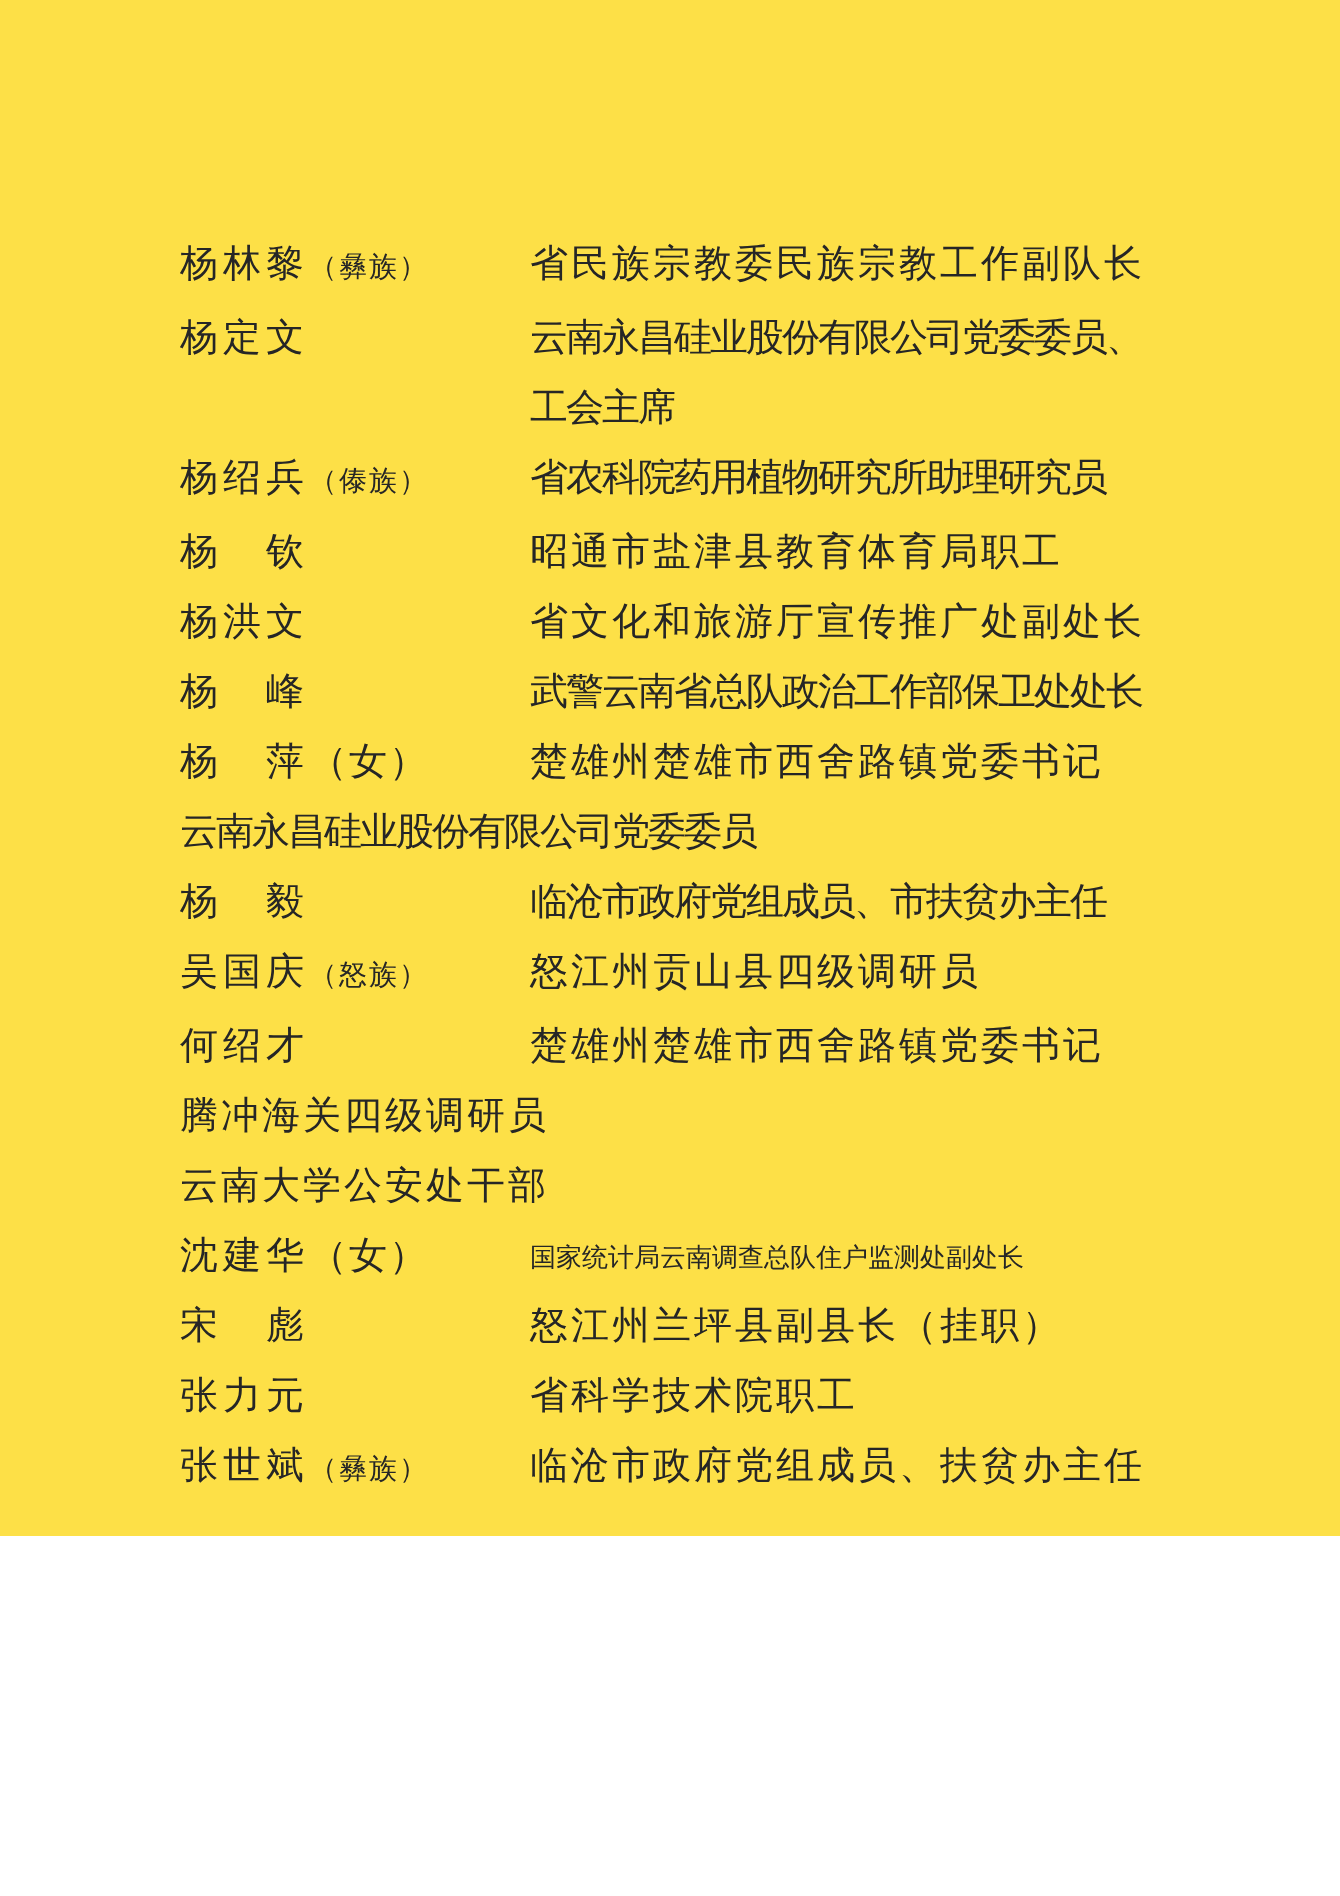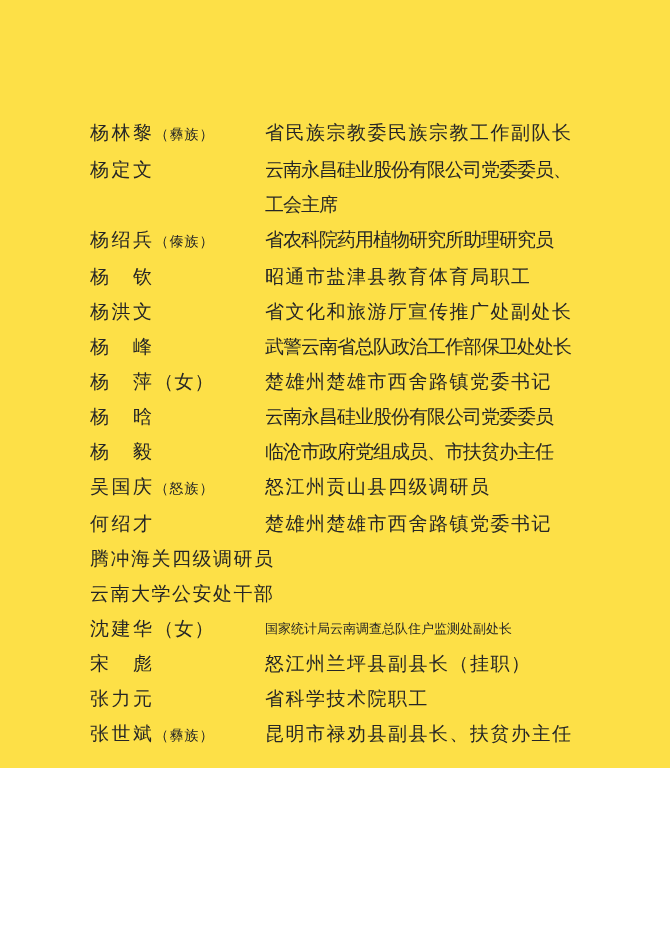--- a/index.html
+++ b/index.html
@@ -101,21 +101,20 @@
       <div class="ncol"><span>杨　峰</span><span class="annot"></span></div>
       <div class="tcol tight">武警云南省总队政治工作部保卫处处长</div>
     </div>
 
     <div class="row">
       <div class="ncol"><span>杨　萍</span><span class="annot">（女）</span></div>
       <div class="tcol">楚雄州楚雄市西舍路镇党委书记</div>
     </div>
 
     <div class="row">
-      <div class="ncol"><span>杨　晗</span><span class="annot"></span></div>
       <div class="tcol tight">云南永昌硅业股份有限公司党委委员</div>
     </div>
 
 
     <div class="row">
       <div class="ncol"><span>杨　毅</span><span class="annot"></span></div>
       <div class="tcol tight">临沧市政府党组成员、市扶贫办主任</div>
     </div>
 
     <div class="row">
@@ -147,19 +146,19 @@
       <div class="tcol">怒江州兰坪县副县长（挂职）</div>
     </div>
 
     <div class="row">
       <div class="ncol"><span>张力元</span><span class="annot"></span></div>
       <div class="tcol">省科学技术院职工</div>
     </div>
 
     <div class="row">
       <div class="ncol"><span>张世斌</span><span class="annot sm">（彝族）</span></div>
-      <div class="tcol">昆明市禄劝县副县长、扶贫办主任</div>
+      <div class="tcol">临沧市政府党组成员、扶贫办主任</div>
     </div>
 
   </div>
 
   <div class="page-number">— 27 —</div>
 </div>
 
 </body></html>

